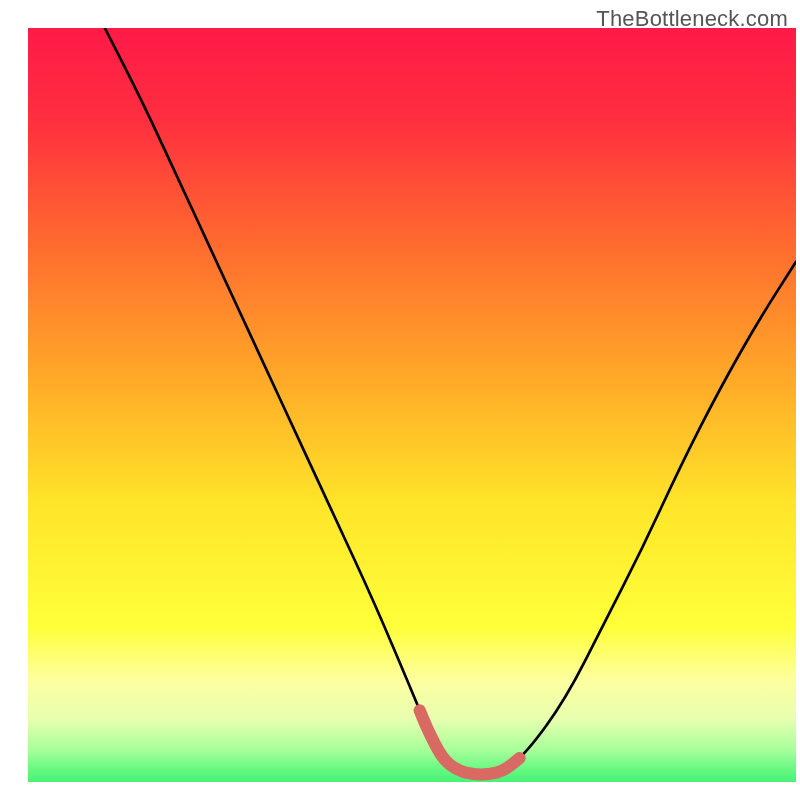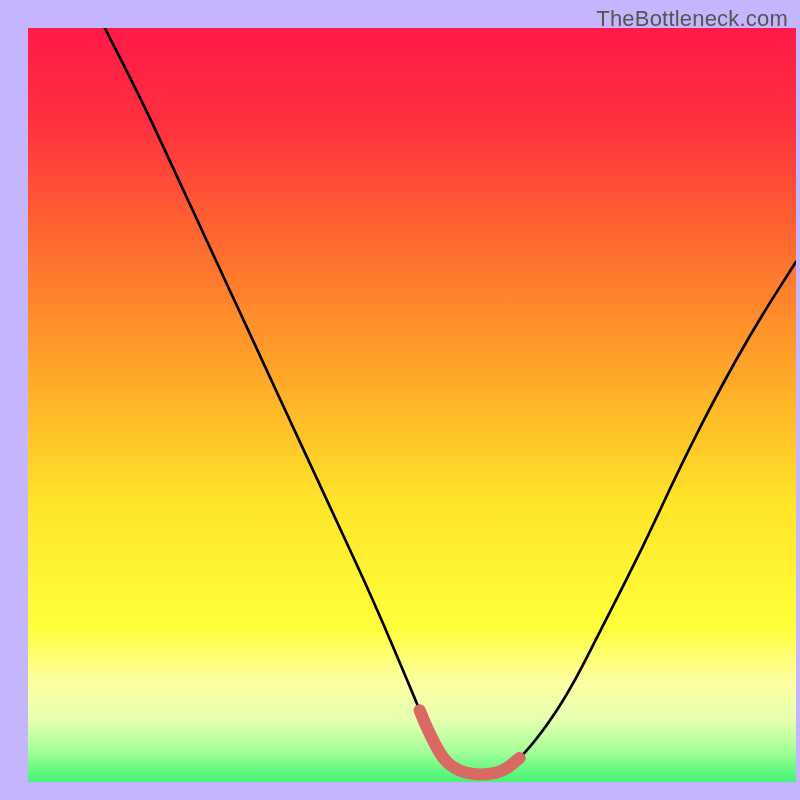--- a/index.html
+++ b/index.html
@@ -8,21 +8,21 @@
     width: 800px;
     height: 800px;
     background: #000;
     overflow: hidden;
     font-family: Arial, Helvetica, sans-serif;
   }
   .frame {
     position: relative;
     width: 800px;
     height: 800px;
-    background: #c4b5fd;
+    background: #ffffff;
   }
   .watermark {
     position: absolute;
     top: 6px;
     right: 12px;
     color: #555;
     font-size: 22px;
     font-weight: 500;
     letter-spacing: 0.2px;
     z-index: 10;

